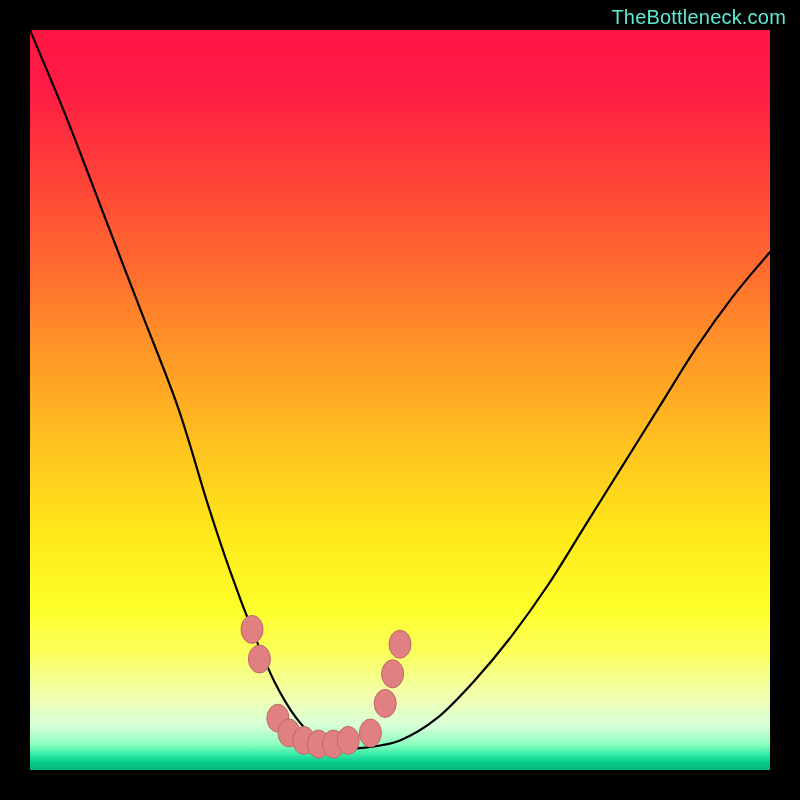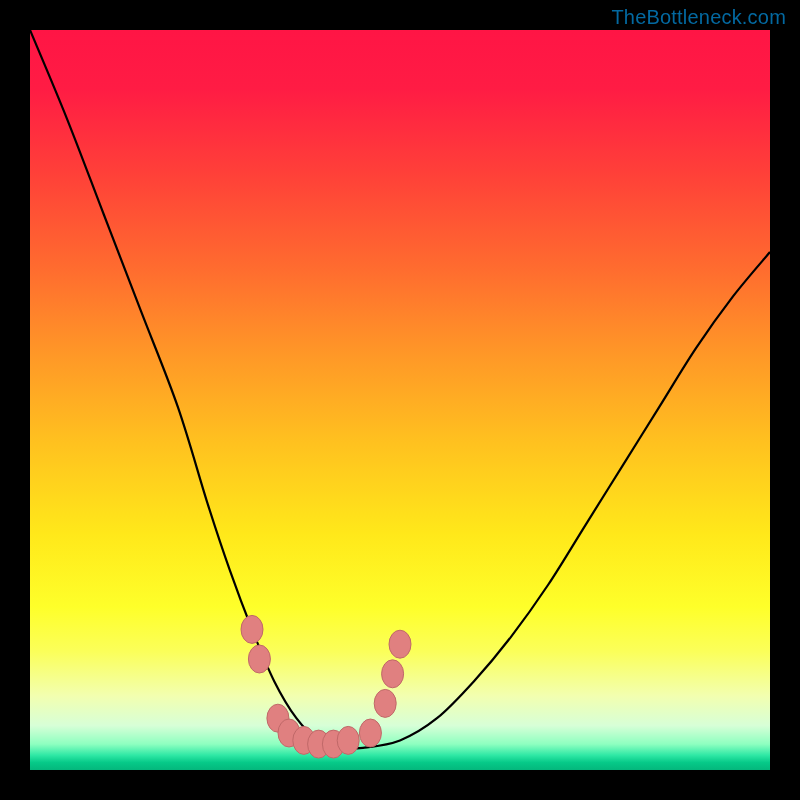--- a/index.html
+++ b/index.html
@@ -52,21 +52,21 @@
   .curve-svg {
     position: absolute;
     inset: 0;
     width: 740px;
     height: 740px;
   }
   .watermark {
     position: absolute;
     top: 6px;
     right: 14px;
-    color: #0369a1;
+    color: #5eead4;
     font-size: 20px;
     font-weight: 500;
     letter-spacing: 0.2px;
     text-align: center;
   }
 </style>
 </head>
 <body>
 
 <div class="frame">

